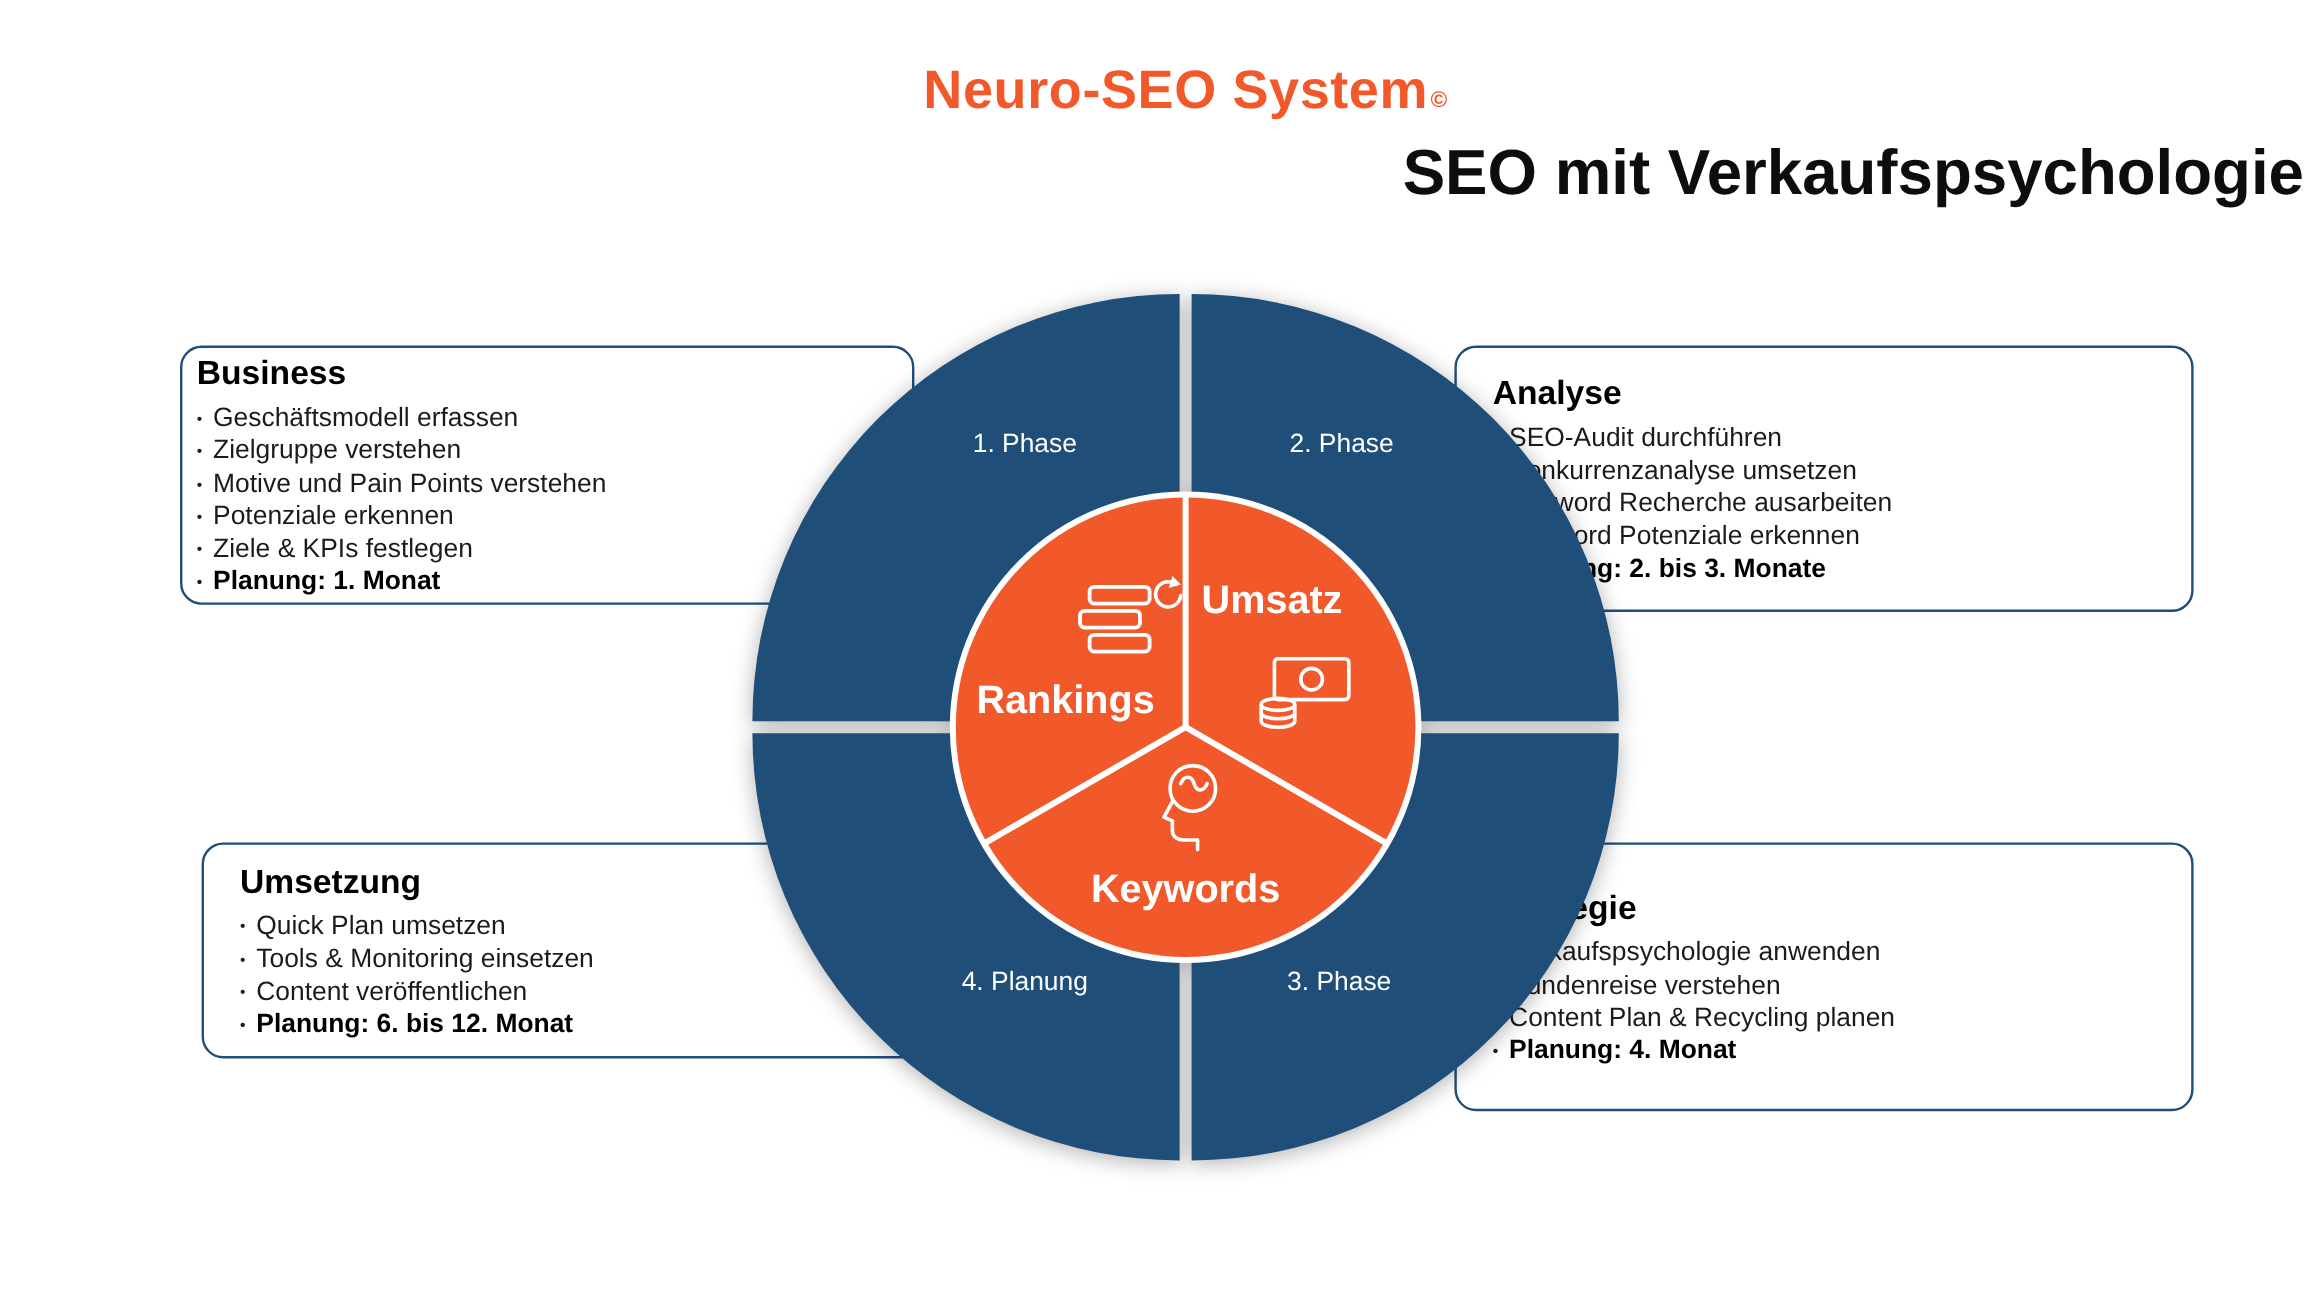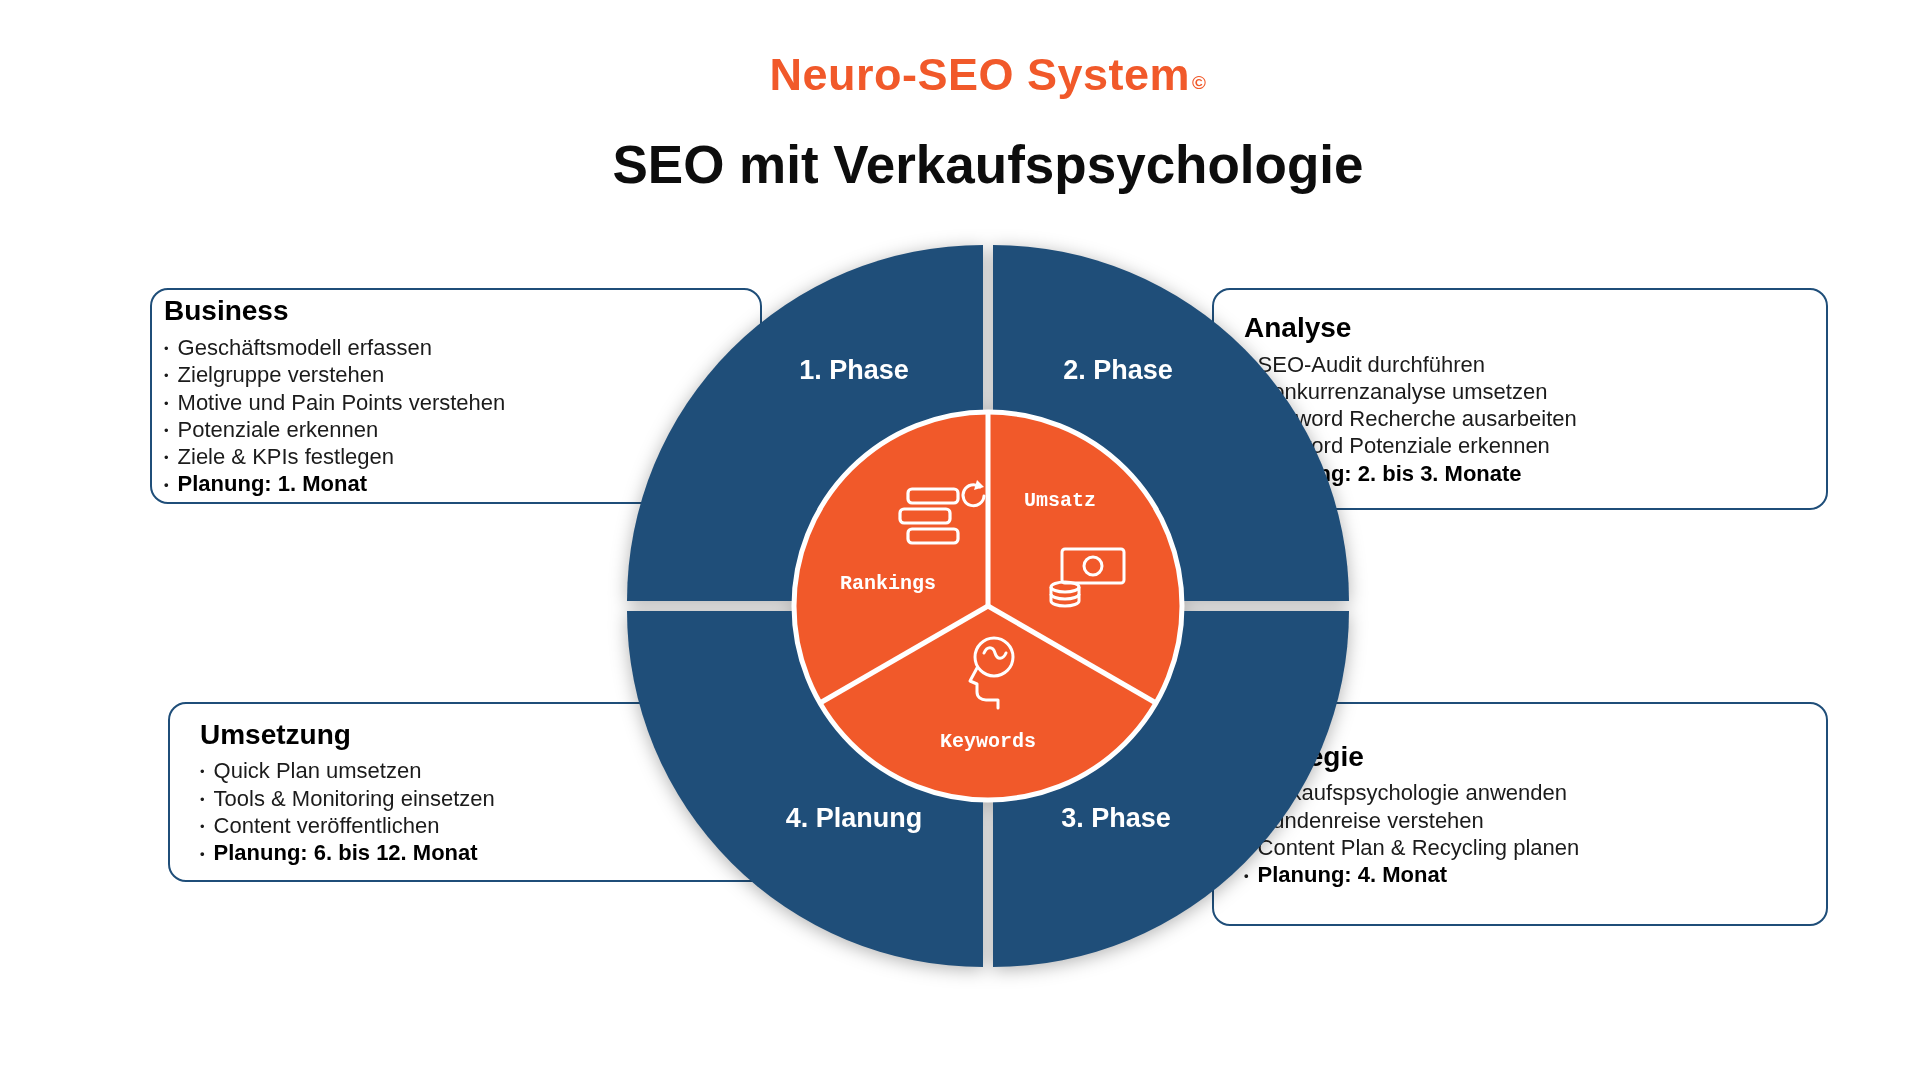--- a/index.html
+++ b/index.html
@@ -7,49 +7,49 @@
     position:relative;width:1920px;height:1080px;overflow:hidden;background:#ffffff;
     font-family:"Liberation Sans",sans-serif;
   }
   
   .header{position:absolute;left:56px;top:0;width:1864px;text-align:center;}
   .title{
     margin:50px 0 0;font-size:45px;font-weight:bold;color:#F1592A;line-height:1.1;
     letter-spacing:0.5px;
   }
   .title .copy{font-size:0.42em;vertical-align:0.08em;margin-left:2px;}
-  .subtitle{margin:36px 0 0;font-size:53px;font-weight:bold;color:#0d0d0d;line-height:1.1;}
+  .subtitle{margin:16px 0 0;font-size:53px;font-weight:bold;color:#0d0d0d;line-height:1.1;text-align:right;}
   
   .box{
     position:absolute;background:#ffffff;border:2px solid #1F4E79;border-radius:18px;
     box-sizing:border-box;padding:10px 30px;display:flex;flex-direction:column;
     justify-content:center;z-index:1;
   }
   .box-business {left:150px; top:288px; width:612px; height:216px;padding-left:12px;}
   .box-analyse  {left:1212px;top:288px; width:616px; height:222px;}
   .box-umsetzung{left:168px; top:702px; width:616px; height:180px;}
   .box-strategie{left:1212px;top:702px; width:616px; height:224px;}
   .box-title{margin:0 0 6px;font-size:28px;font-weight:bold;color:#000;line-height:1.2;}
   .box-item{display:flex;align-items:baseline;font-size:22px;line-height:1.24;color:#1b1b1b;}
   .box-item.bold{font-weight:bold;color:#000;}
   .bullet{font-size:13px;margin-right:9px;flex:0 0 auto;transform:translateY(-2px);color:#1b1b1b;}
   
   .wheel{position:absolute;left:622px;top:240px;width:732px;height:732px;z-index:2;}
   .wheel svg{position:absolute;left:0;top:0;filter:drop-shadow(0 3px 9px rgba(0,0,0,0.30));}
   .phase-label{
-    position:absolute;transform:translate(-50%,-50%);color:#ffffff;font-size:27px;
-    font-weight:700;white-space:nowrap;
+    position:absolute;transform:translate(-50%,-50%);color:#ffffff;font-size:22px;
+    font-weight:400;white-space:nowrap;
   }
   .phase-1{left:232px;top:130px;}
   .phase-2{left:496px;top:130px;text-align:right;}
   .phase-3{left:494px;top:578px;}
   .phase-4{left:232px;top:578px;}
   .core-label{
-    position:absolute;transform:translate(-50%,-50%);color:#ffffff;font-size:20px;
-    font-weight:bold;white-space:nowrap;font-family:Liberation Mono, monospace;
+    position:absolute;transform:translate(-50%,-50%);color:#ffffff;font-size:33px;
+    font-weight:bold;white-space:nowrap;
   }
   .core-rankings{left:266px;top:343px;}
   .core-umsatz {left:438px;top:260px;}
   .core-keywords{left:366px;top:501px;}
 </style>
 </head>
 <body>
 
 <div class="page">
 

